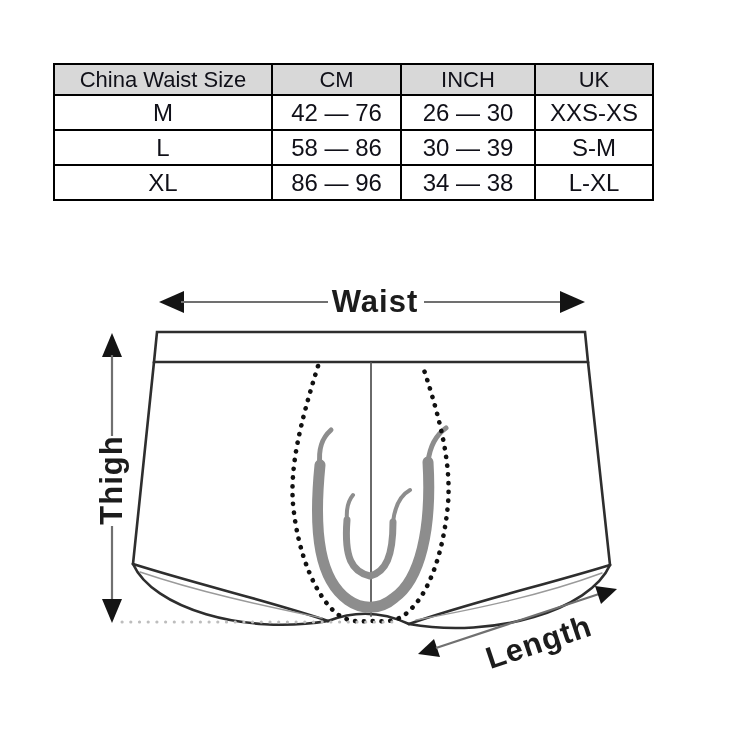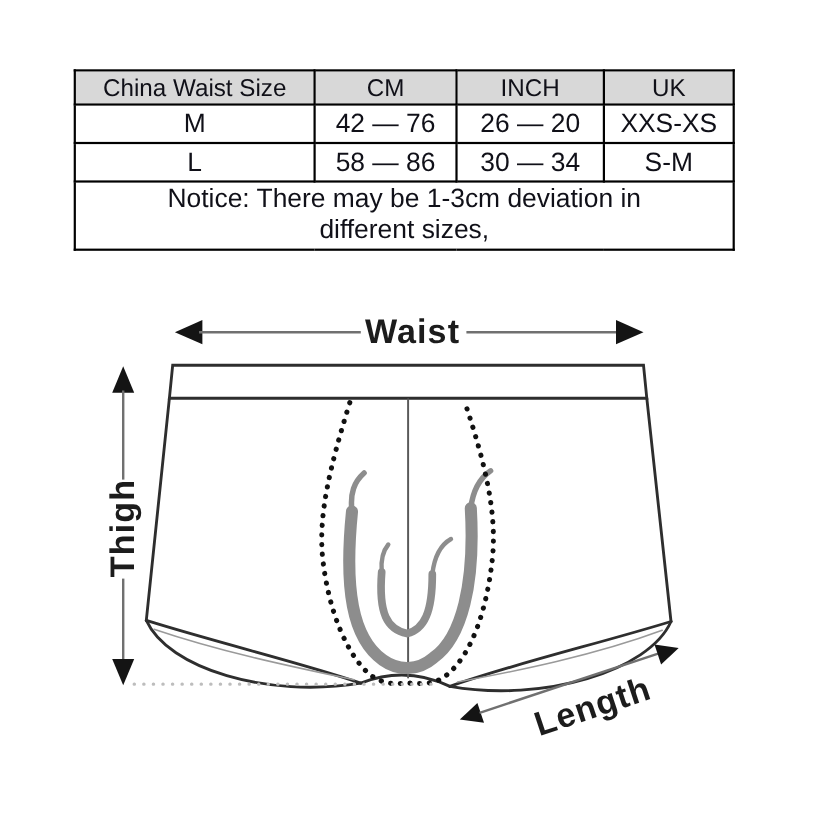--- a/index.html
+++ b/index.html
@@ -1,21 +1,21 @@
 <!DOCTYPE html>
 <html><head>
 <meta charset="utf-8">
 <style>
   html,body{margin:0;padding:0;background:#ffffff;}
   .stage{
     position:relative;width:750px;height:750px;background:#ffffff;
     font-family:"Liberation Sans",sans-serif;overflow:hidden;
   }
   table.size-table{
-    position:absolute;left:67px;top:63px;
+    position:absolute;left:53px;top:63px;
     border-collapse:collapse;table-layout:fixed;
     color:#101018;
   }
   .size-table th,.size-table td{
     border:2px solid #000000;text-align:center;vertical-align:middle;
     padding:0;overflow:hidden;white-space:nowrap;
   }
   .size-table th{
     background:#d8d8d8;font-weight:400;font-size:22px;height:29px;
   }
@@ -43,34 +43,34 @@
         <th>China Waist Size</th>
         <th>CM</th>
         <th>INCH</th>
         <th>UK</th>
       </tr>
     </thead>
     <tbody>
       <tr>
         <td>M</td>
         <td>42 — 76</td>
-        <td>26 — 20</td>
+        <td>26 — 30</td>
         <td>XXS-XS</td>
       </tr>
       <tr>
         <td>L</td>
         <td>58 — 86</td>
-        <td>30 — 34</td>
+        <td>30 — 39</td>
         <td>S-M</td>
       </tr>
       <tr>
-        <td class="notice" colspan="4">
-          <div>Notice: There may be 1-3cm deviation in</div>
-          <div>different sizes,</div>
-        </td>
+        <td>XL</td>
+        <td>86 — 96</td>
+        <td>34 — 38</td>
+        <td>L-XL</td>
       </tr>
     </tbody>
   </table>
 
   <svg class="diagram" width="750" height="750" viewBox="0 0 750 750">
 
     <g>
       <polygon points="159,302 184,291 184,313" fill="#141414"></polygon>
       <line x1="181" y1="302" x2="328" y2="302" stroke="#707070" stroke-width="2.2"></line>
       <line x1="424" y1="302" x2="563" y2="302" stroke="#707070" stroke-width="2.2"></line>

